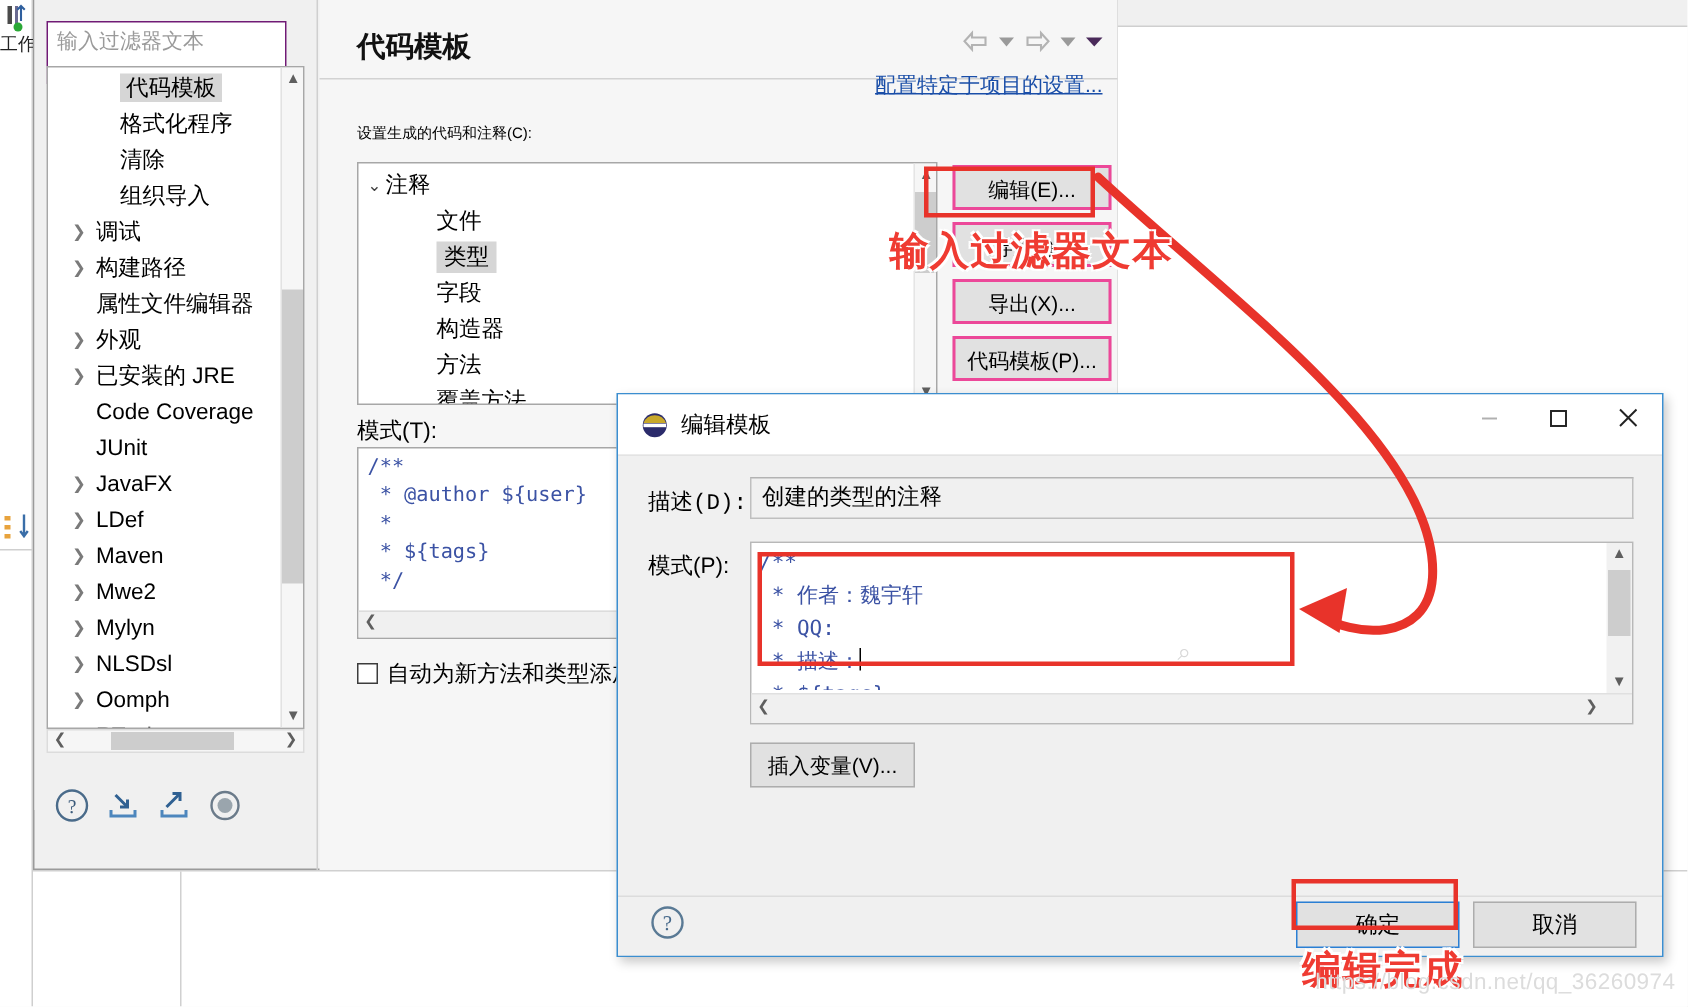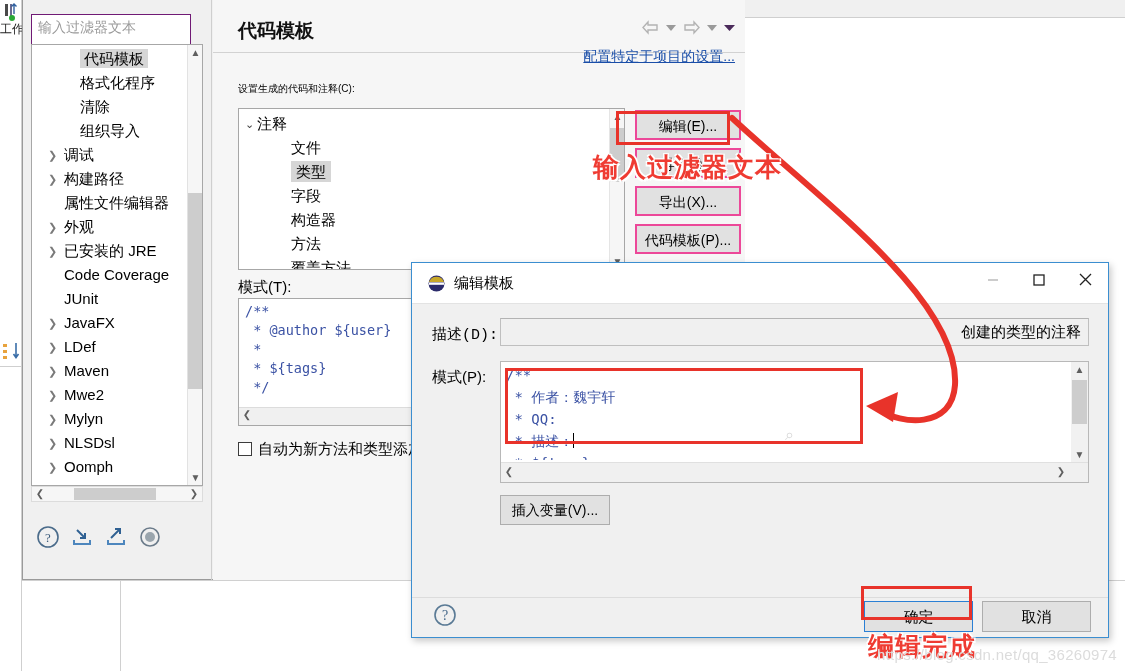--- a/index.html
+++ b/index.html
@@ -150,21 +150,21 @@
   }
   .dlg-icon { position: absolute; left: 16px; top: 12px; width: 17px; height: 17px; }
   .dlg-title-text { position: absolute; left: 42px; top: 11px; font-size: 15px; color: #000; text-align: center; }
   .wbtn { position: absolute; top: 0; width: 46px; height: 38px; text-align: center; line-height: 38px; }
   .dlg-body { position: absolute; left: 0; top: 40px; width: 696px; height: 294px; background: #f0f0f0; }
   .dlg-sep { position: absolute; left: 0; top: 0; width: 696px; height: 1px; background: #e3e3e3; }
   .fld-label { position: absolute; font-size: 15px; color: #000; }
   .desc-input {
     position: absolute; left: 88px; top: 15px; width: 589px; height: 28px;
     background: #f0f0f0; border: 1px solid #bfbfbf; border-top-color:#b3b3b3;
-    font-size: 15px; color: #000; padding: 3px 7px; line-height: 20px; text-align: right;
+    font-size: 15px; color: #000; padding: 3px 7px; line-height: 20px;
   }
   .pat-box {
     position: absolute; left: 88px; top: 58px; width: 589px; height: 122px;
     background: #ffffff; border: 1px solid #b8b8b8;
   }
   .pat-code {
     position: absolute; left: 0; top: 0; width: 566px; height: 98px;
     font-family: "DejaVu Sans Mono", "Liberation Mono", monospace;
     font-size: 14px; color: #3b52a4; line-height: 22px; padding: 2px 5px; white-space: pre; overflow: hidden;
   }

